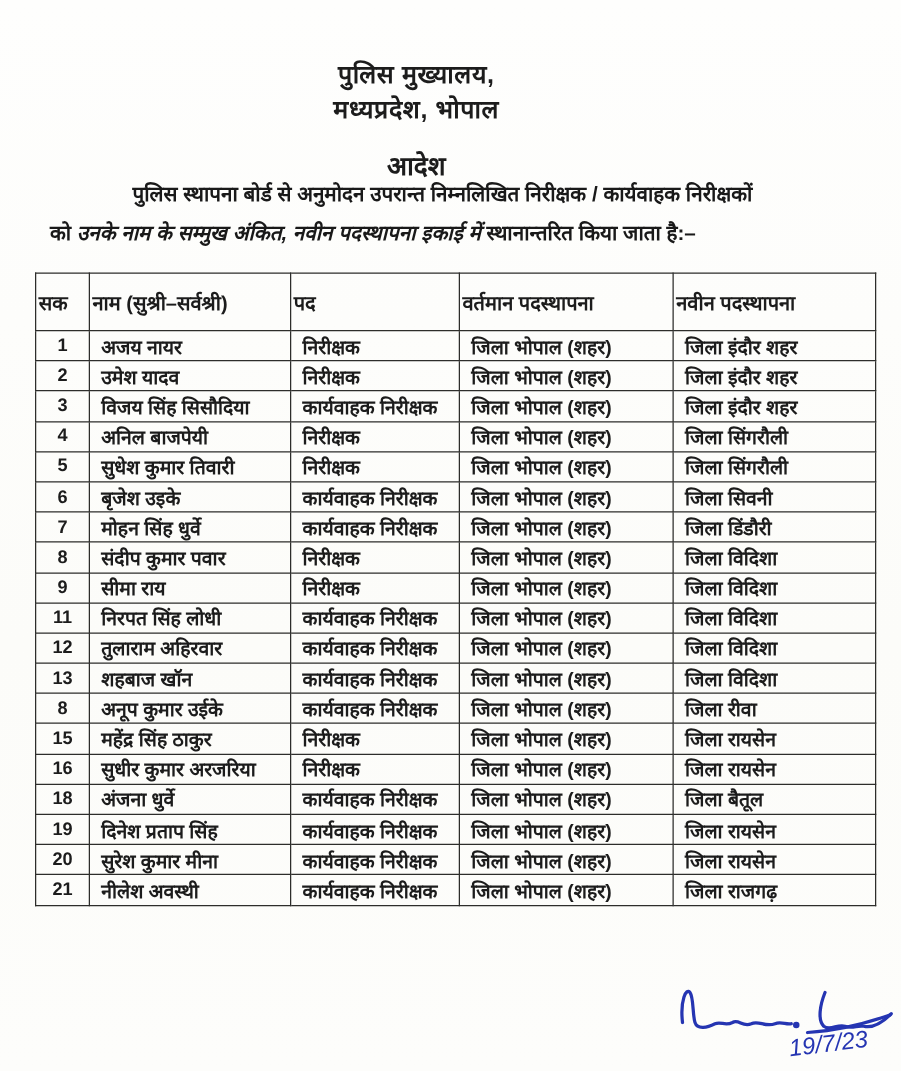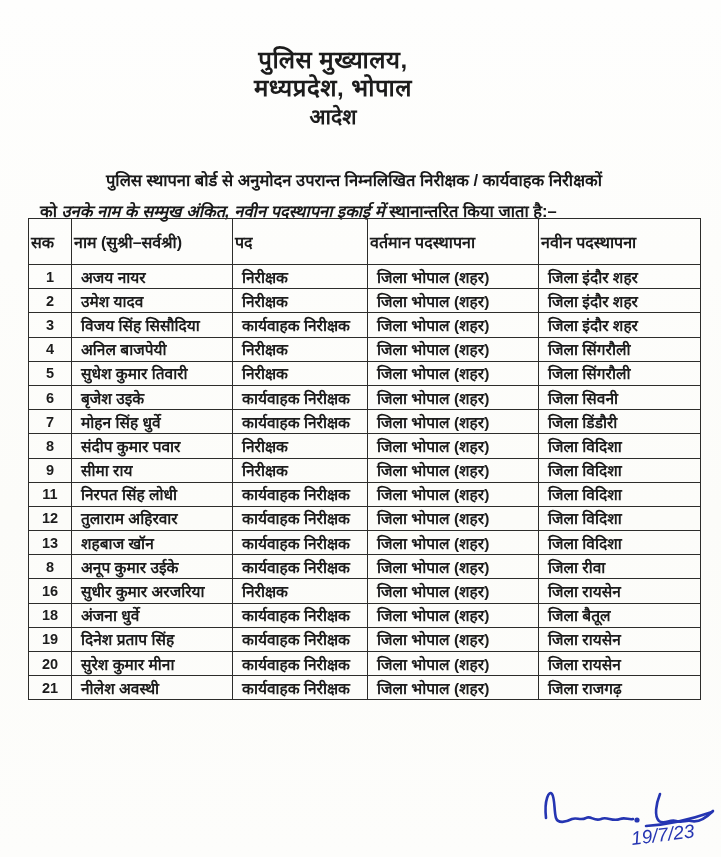--- a/index.html
+++ b/index.html
@@ -14,34 +14,35 @@
     position: relative;
     width: 721px; height: 857px;
     background: linear-gradient(180deg, #fefefd 0%, #fcfcf9 60%, #fdfdfb 100%);
   }
   
   .doc-header {
     position: absolute; top: 46px; left: 2px; width: 662px;
     text-align: center;
   }
   .org-line {
-    font-size: 24px; line-height: 28px; font-weight: bold;
+    font-size: 20px; line-height: 28px; font-weight: bold;
     letter-spacing: 0.5px;
   }
   .order-title {
+    margin-top: 16px;
     font-size: 21px; font-weight: bold;
   }
   
   .intro {
     position: absolute; top: 141px; left: 40px; width: 666px;
     font-size: 16.5px; line-height: 31px;
     font-weight: 600;
     color: #191919;
   }
-  .intro .line1 { padding-left: 66px; white-space: nowrap; margin-top: 24px; }
+  .intro .line1 { padding-left: 66px; white-space: nowrap; }
   .intro .line2 { white-space: nowrap; }
   .emph { font-weight: bold; font-style: italic; }
   
   table.transfer-table {
     position: absolute; top: 218px; left: 28px;
     width: 672px;
     border-collapse: collapse;
     table-layout: fixed;
     background: transparent;
   }
@@ -197,20 +198,27 @@
         <td>कार्यवाहक निरीक्षक</td>
         <td>जिला भोपाल (शहर)</td>
         <td>जिला विदिशा</td>
       </tr>
       <tr>
         <td class="serial">8</td>
         <td>अनूप कुमार उईके</td>
         <td>कार्यवाहक निरीक्षक</td>
         <td>जिला भोपाल (शहर)</td>
         <td>जिला रीवा</td>
+      </tr>
+      <tr>
+        <td class="serial">15</td>
+        <td>महेंद्र सिंह ठाकुर</td>
+        <td>निरीक्षक</td>
+        <td>जिला भोपाल (शहर)</td>
+        <td>जिला रायसेन</td>
       </tr>
       <tr>
         <td class="serial">16</td>
         <td>सुधीर कुमार अरजरिया</td>
         <td>निरीक्षक</td>
         <td>जिला भोपाल (शहर)</td>
         <td>जिला रायसेन</td>
       </tr>
       <tr>
         <td class="serial">18</td>

